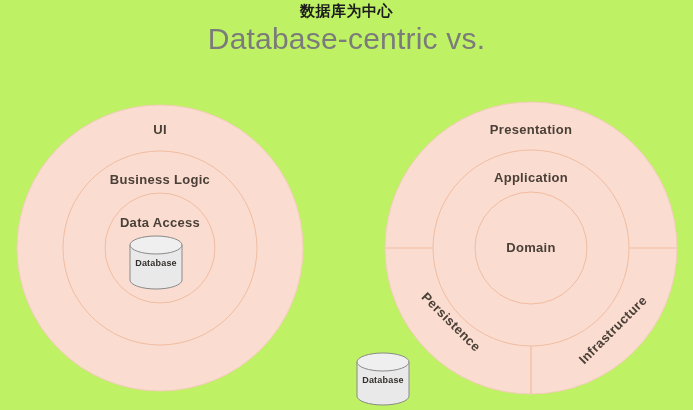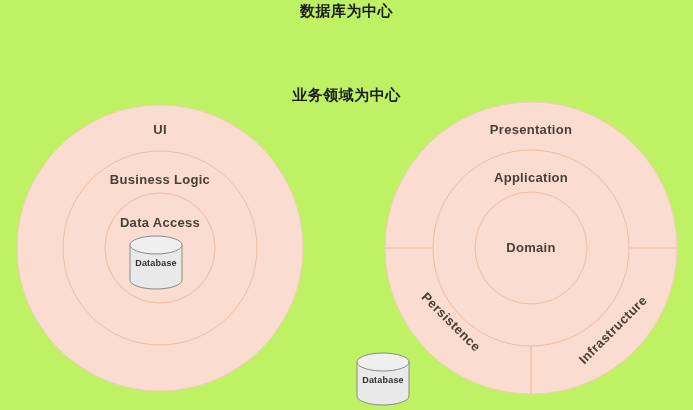--- a/index.html
+++ b/index.html
@@ -77,23 +77,23 @@
   }
 </style>
 </head>
 <body>
 
 <div id="canvas">
 
   <div class="cn-annot" id="cn-top">数据库为中心</div>
 
   <div class="main-title">
+    <span class="ln">Database-centric vs.</span>
   </div>
 
-  <div class="cn-annot" id="cn-bottom">业务领域为中心</div>
 
   <svg id="diagram" viewBox="0 0 693 410">
 
     <g>
       <circle cx="160" cy="248" r="143" fill="#fbdcd0" stroke="#f3cdb9" stroke-width="1"></circle>
       <circle cx="160" cy="248" r="97" fill="#fbdcd0" stroke="#f0bda2" stroke-width="1"></circle>
       <circle cx="160" cy="248" r="55" fill="#fbdcd0" stroke="#f0bda2" stroke-width="1"></circle>
 
       <text class="ring-label" x="160" y="134" text-anchor="middle">UI</text>
       <text class="ring-label" x="160" y="184" text-anchor="middle">Business Logic</text>

